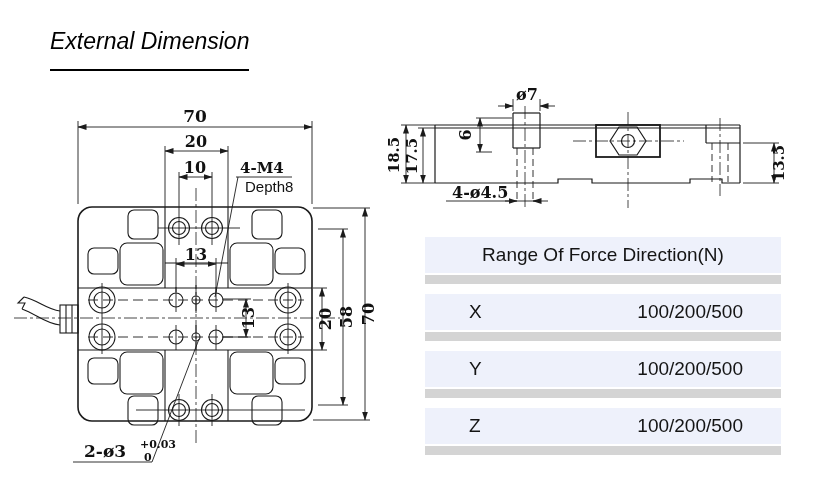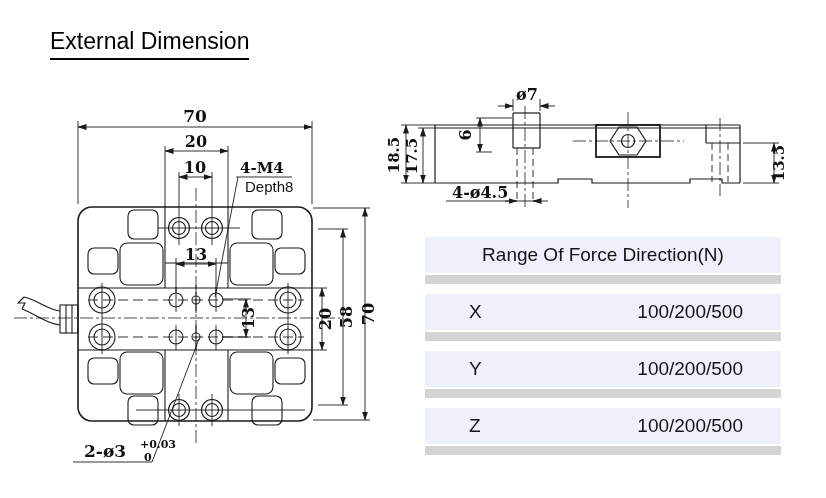--- a/index.html
+++ b/index.html
@@ -1,19 +1,19 @@
 <!DOCTYPE html>
 <html><head>
 <meta charset="utf-8">
 <style>
   html,body{margin:0;padding:0;background:#fff;width:826px;height:498px;overflow:hidden;
     font-family:"Liberation Sans",sans-serif;}
   #stage{position:relative;width:826px;height:498px;background:#fff;}
   #title{position:absolute;left:50px;top:28px;font-size:23px;color:#000;
-    padding-bottom:3px;border-bottom:2px solid #000;}
+    padding-bottom:14px;border-bottom:2px solid #000;font-style:italic;}
   #drawing{position:absolute;left:0;top:0;}
   
   .cad{font-family:"DejaVu Serif",serif;font-weight:700;fill:#111;}
   .sans{font-family:"Liberation Sans",sans-serif;fill:#111;}
   
   #force-table{position:absolute;left:425px;top:237px;width:356px;}
   .trow{height:36px;background:#eef1fb;display:flex;align-items:center;
     font-size:19px;color:#141414;}
   .trow.header{justify-content:center;}
   .trow.data{justify-content:space-between;padding:0 38px 0 44px;box-sizing:border-box;background:#eef1fb;}

